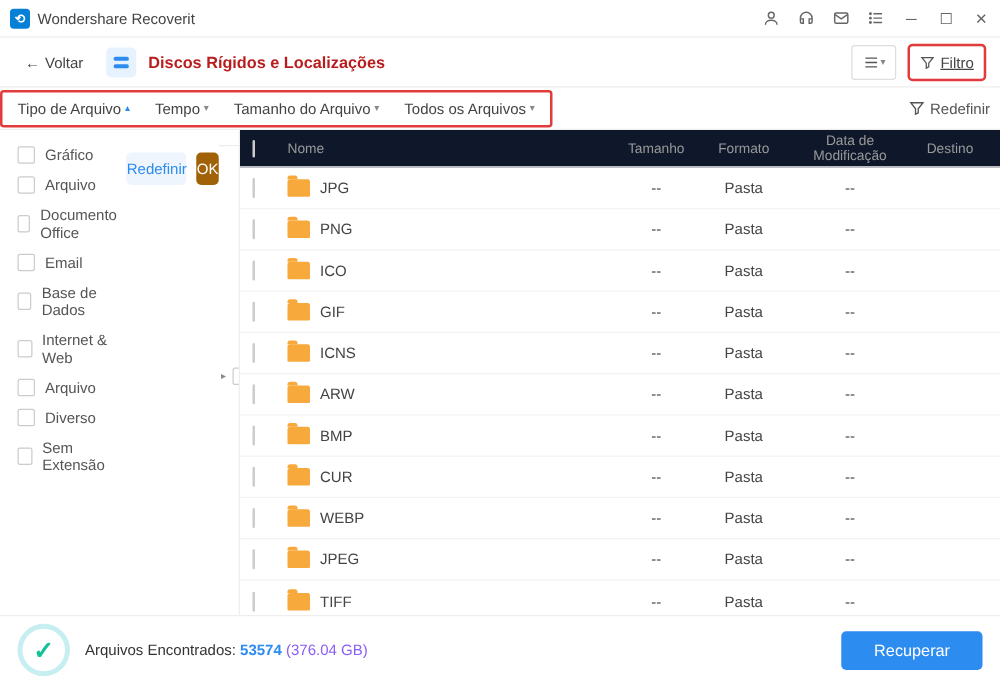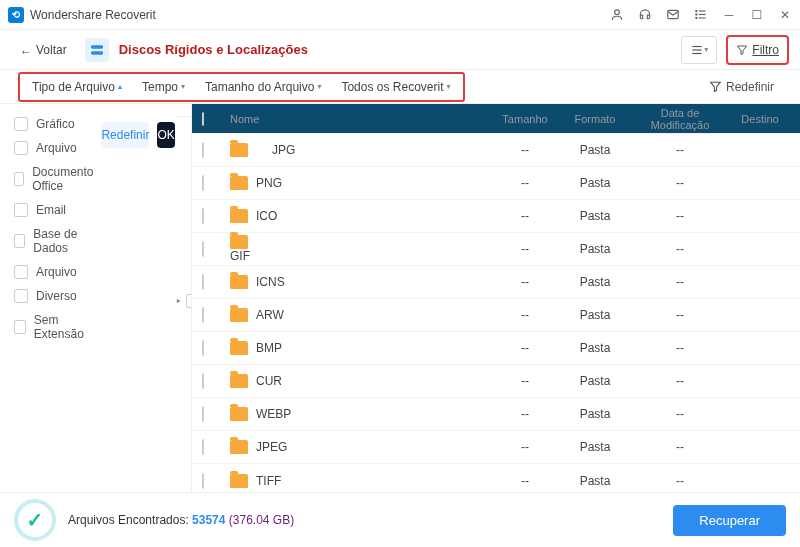--- a/index.html
+++ b/index.html
@@ -14,60 +14,60 @@
   .toolbar { height: 40px; display:flex; align-items:center; padding: 0 12px; gap:10px; border-bottom: 1px solid #eee; }
   .back-btn { display:flex; align-items:center; gap:4px; cursor:pointer; padding: 4px 8px; border-radius:4px; }
   .drive-icon { width:24px; height:24px; background:#e6f3ff; border-radius:4px; display:flex; align-items:center; justify-content:center; color:#2d8cf0; font-size:14px;}
   .crumb-title { font-weight:600; font-size:13px; color:#b91c1c; }
   .spacer { flex:1; }
   .view-btn, .filter-btn, .search-box { height:28px; border:1px solid #ddd; border-radius:3px; display:flex; align-items:center; padding:0 8px; background:#fff; }
   .filter-btn { gap:4px; }
   .hl-red { outline:2px solid #e23b3b; outline-offset:-1px;text-decoration:underline; }
   .search-box { width:160px; color:#aaa; gap:6px; }
   
-  .filters-row { height:34px; display:flex; align-items:center; padding: 0 18px; border-bottom:1px solid #eee; gap:0; }
+  .filters-row { height:34px; display:flex; align-items:center; padding: 0 0; border-bottom:1px solid #eee; gap:0; }
   .filter-group { display:flex; align-items:center; border:2px solid #e23b3b; border-radius:3px; padding:2px 2px; }
   .filter-chip { padding: 4px 10px; font-size:12px; color:#444; display:flex; align-items:center; gap:3px; cursor:pointer; }
   .chev { font-size:8px; color:#888; }
   .chev-up { color:#2d8cf0; }
   .reset-link { margin-left:auto; display:flex; align-items:center; gap:4px; color:#555; cursor:pointer; padding:4px 8px; }
   
   .main { display:flex; height: 388px; }
   
   .sidebar { width:192px; border-right:1px solid #eee; display:flex; flex-direction:row; padding:8px 10px; overflow:hidden; }
   .cat-item { display:flex; align-items:center; gap:8px; padding:5px 4px; color:#555; font-size:12px; }
   .side-actions { display:flex; gap:8px; margin-top:10px; margin-bottom:12px; }
   .side-btn { flex:1; height:26px; border-radius:4px; display:flex; align-items:center; justify-content:center; font-size:12px; cursor:pointer; }
   .side-reset { background:#eef5fd; color:#2d8cf0; }
-  .side-ok { background:#0f172a; color:#fff; }
+  .side-ok { background:#a16207; color:#fff; }
   .tree-row { display:flex; align-items:center; gap:5px; padding:4px 2px; color:#555; font-size:12px; border-top:1px solid #eee; margin-top:4px;}
   .tree-row .count { margin-left:auto; color:#999; font-size:11px; }
   .folder-ico { color:#aaa; }
   
   .content { flex:1; display:flex; flex-direction:column; }
-  .table-head { display:flex; align-items:center; height:30px; padding:0 10px; color:#999; font-size:11px; border-bottom:1px solid #f2f2f2; background:#0c4a6e; }
+  .table-head { display:flex; align-items:center; height:30px; padding:0 10px; color:#999; font-size:11px; border-bottom:1px solid #f2f2f2; background:#0f172a; }
   .col-check { width:22px; }
   .col-name { flex:1; padding-left:6px; }
   .col-size { width:70px; text-align:center; }
   .col-fmt { width:70px; text-align:center; }
   .col-date { width:100px; text-align:center; }
   .col-dest { width:60px; text-align:center; }
   .file-list { flex:1; overflow-y:auto; }
   .file-row { display:flex; align-items:center; height:33px; padding:0 10px; font-size:12px; color:#444; }
   .file-row:not(:last-child){ border-bottom:1px solid #f3f3f3; }
   .folder-icon { width:18px; height:14px; background:#f7a93b; border-radius:2px 2px 1px 1px; position:relative; margin-right:8px; }
   .folder-icon:before { content:""; position:absolute; top:-3px; left:0; width:8px; height:3px; background:#f7a93b; border-radius:2px 2px 0 0; }
   .cbx { width:14px; height:14px; border:1px solid #ccc; border-radius:2px; }
   
   .footer { height:55px; border-top:1px solid #eee; display:flex; align-items:center; padding:0 14px; gap:12px; }
   .progress-ring { width:42px; height:42px; border-radius:50%; border:4px solid #c7eef0; position:relative; display:flex; align-items:center; justify-content:center; }
   .ring-check { color:#13c296; font-size:20px; font-weight:bold; }
   .found-text { font-size:12px; color:#333; }
   .found-num { color:#2d8cf0; font-weight:600; }
-  .found-size { color:#701a75; }
+  .found-size { color:#8b5cf6; }
   .recover-btn { margin-left:auto; background:#2d8cf0; color:#fff; padding:8px 26px; border-radius:4px; font-size:13px; cursor:pointer; }
 </style>
 </head>
 <body>
 
 <div class="titlebar">
   <div class="titlebar-left">
     <div class="app-icon">⟲</div>
     <span>Wondershare Recoverit</span>
   </div>
@@ -142,21 +142,21 @@
       </div>
       <div class="filter-chip">
         <span>Tempo</span>
         <span class="chev">▾</span>
       </div>
       <div class="filter-chip">
         <span>Tamanho do Arquivo</span>
         <span class="chev">▾</span>
       </div>
       <div class="filter-chip">
-        <span>Todos os Recoverit</span>
+        <span>Todos os Arquivos</span>
         <span class="chev">▾</span>
       </div>
     </div>
   <div class="reset-link">
     <svg width="13" height="13" viewBox="0 0 24 24" fill="none" stroke="#555" stroke-width="2">
         <path d="M3 4h18l-7 9v6l-4 2v-8L3 4z"></path>
       </svg>
     <span>Redefinir</span>
   </div>
 </div>
@@ -176,20 +176,24 @@
           <span class="cbx"></span>
           <span>Documento Office</span>
         </div>
         <div class="cat-item">
           <span class="cbx"></span>
           <span>Email</span>
         </div>
         <div class="cat-item">
           <span class="cbx"></span>
           <span>Base de Dados</span>
+        </div>
+        <div class="cat-item">
+          <span class="cbx"></span>
+          <span>Internet &amp; Web</span>
         </div>
         <div class="cat-item">
           <span class="cbx"></span>
           <span>Arquivo</span>
         </div>
         <div class="cat-item">
           <span class="cbx"></span>
           <span>Diverso</span>
         </div>
         <div class="cat-item">
@@ -219,21 +223,21 @@
       <span class="col-check"><span class="cbx"></span></span>
       <span class="col-name">Nome</span>
       <span class="col-size">Tamanho</span>
       <span class="col-fmt">Formato</span>
       <span class="col-date">Data de Modificação</span>
       <span class="col-dest">Destino</span>
     </div>
     <div class="file-list" id="file-list">
         <div class="file-row">
           <span class="col-check"><span class="cbx"></span></span>
-          <span class="col-name" style="display:flex;align-items:center;gap:16px;">
+          <span class="col-name" style="display:flex;align-items:center;">
             <span class="folder-icon"></span>
             <span>JPG</span>
           </span>
           <span class="col-size">--</span>
           <span class="col-fmt">Pasta</span>
           <span class="col-date">--</span>
           <span class="col-dest"></span>
         </div>
         <div class="file-row">
           <span class="col-check"><span class="cbx"></span></span>
@@ -252,21 +256,21 @@
             <span class="folder-icon"></span>
             <span>ICO</span>
           </span>
           <span class="col-size">--</span>
           <span class="col-fmt">Pasta</span>
           <span class="col-date">--</span>
           <span class="col-dest"></span>
         </div>
         <div class="file-row">
           <span class="col-check"><span class="cbx"></span></span>
-          <span class="col-name" style="display:flex;align-items:flex-start;flex-direction:column;">
+          <span class="col-name" style="display:flex;align-items:flex-end;">
             <span class="folder-icon"></span>
             <span>GIF</span>
           </span>
           <span class="col-size">--</span>
           <span class="col-fmt">Pasta</span>
           <span class="col-date">--</span>
           <span class="col-dest"></span>
         </div>
         <div class="file-row">
           <span class="col-check"><span class="cbx"></span></span>

